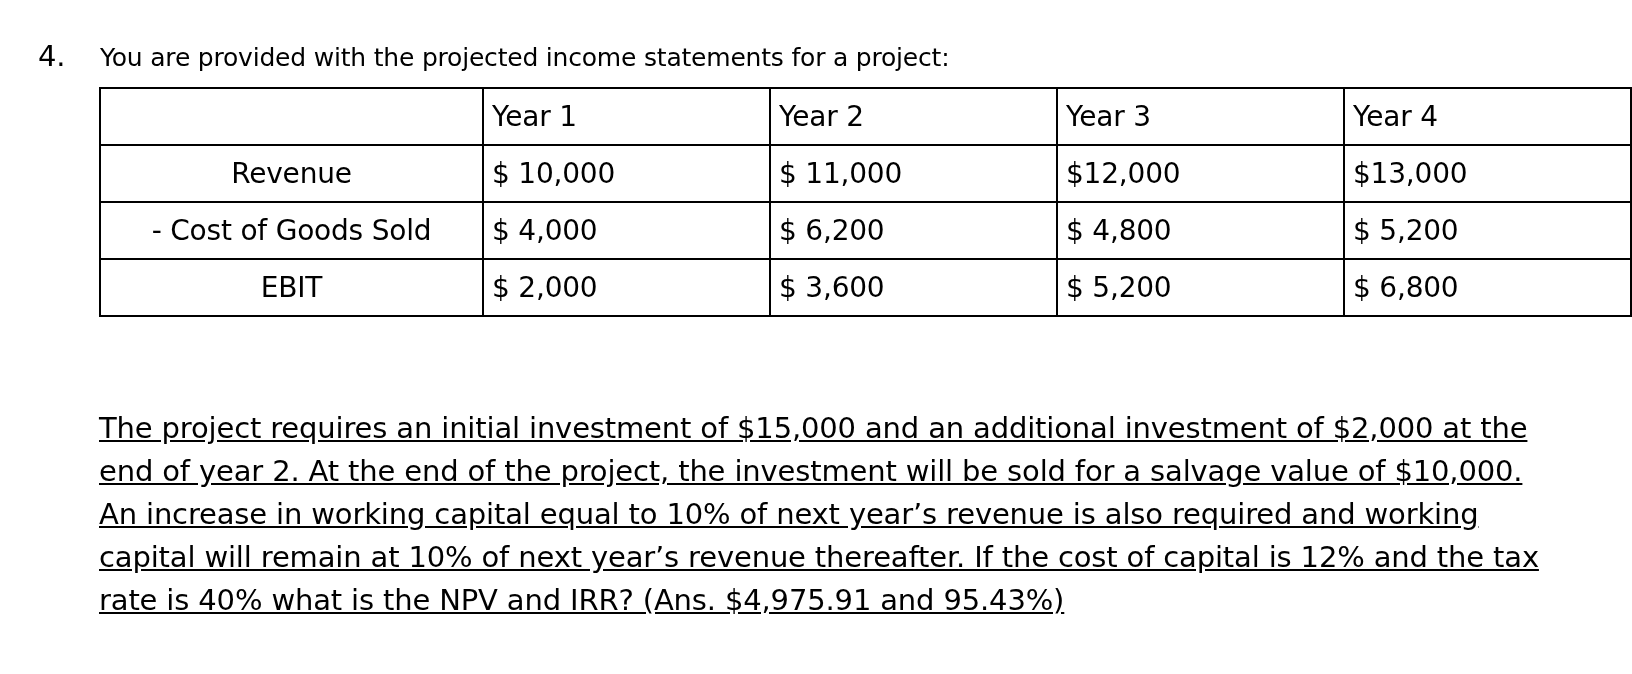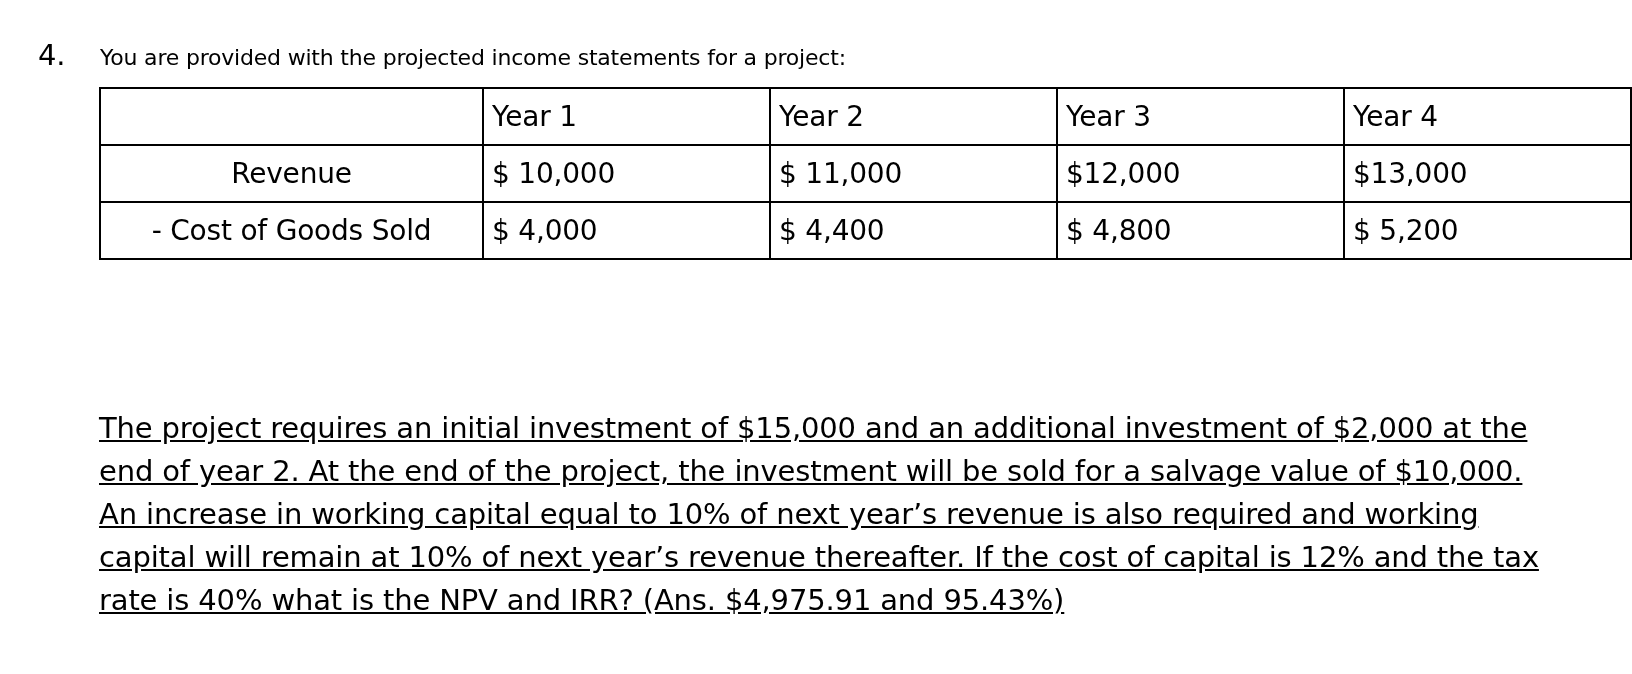--- a/index.html
+++ b/index.html
@@ -31,21 +31,21 @@
     font-size: 29px;
     line-height: 40px;
     letter-spacing: -0.2px;
   }
   .q-number {
     width: 62px;
     flex: 0 0 62px;
     font-size: 29px;
   }
   .q-text {
-    font-size: 22px;
+    font-size: 25px;
     white-space: nowrap;
     margin-top: 36px;
   }
 
   
   .table-wrap {
     position: absolute;
     left: 99px;
     top: 87px;
     width: 1441px;
@@ -110,26 +110,33 @@
           <td class="col-label">Revenue</td>
           <td class="col-year">$ 10,000</td>
           <td class="col-year">$ 11,000</td>
           <td class="col-year">$12,000</td>
           <td class="col-year">$13,000</td>
         </tr>
 
         <tr>
           <td class="col-label">- Cost of Goods Sold</td>
           <td class="col-year">$ 4,000</td>
-          <td class="col-year">$ 4,400</td>
+          <td class="col-year">$ 6,200</td>
           <td class="col-year">$ 4,800</td>
           <td class="col-year">$ 5,200</td>
         </tr>
 
 
+        <tr>
+          <td class="col-label">EBIT</td>
+          <td class="col-year">$ 2,000</td>
+          <td class="col-year">$ 3,600</td>
+          <td class="col-year">$ 5,200</td>
+          <td class="col-year">$ 6,800</td>
+        </tr>
       </tbody>
     </table>
   </div>
 
   <div class="para">
     <span class="ln">The project requires an initial investment of $15,000 and an additional investment of $2,000 at the</span>
     <span class="ln">end of year 2. At the end of the project, the investment will be sold for a salvage value of $10,000.</span>
     <span class="ln">An increase in working capital equal to 10% of next year’s revenue is also required and working</span>
     <span class="ln">capital will remain at 10% of next year’s revenue thereafter. If the cost of capital is 12% and the tax</span>
     <span class="ln">rate is 40% what is the NPV and IRR? (Ans. $4,975.91 and 95.43%)</span>

